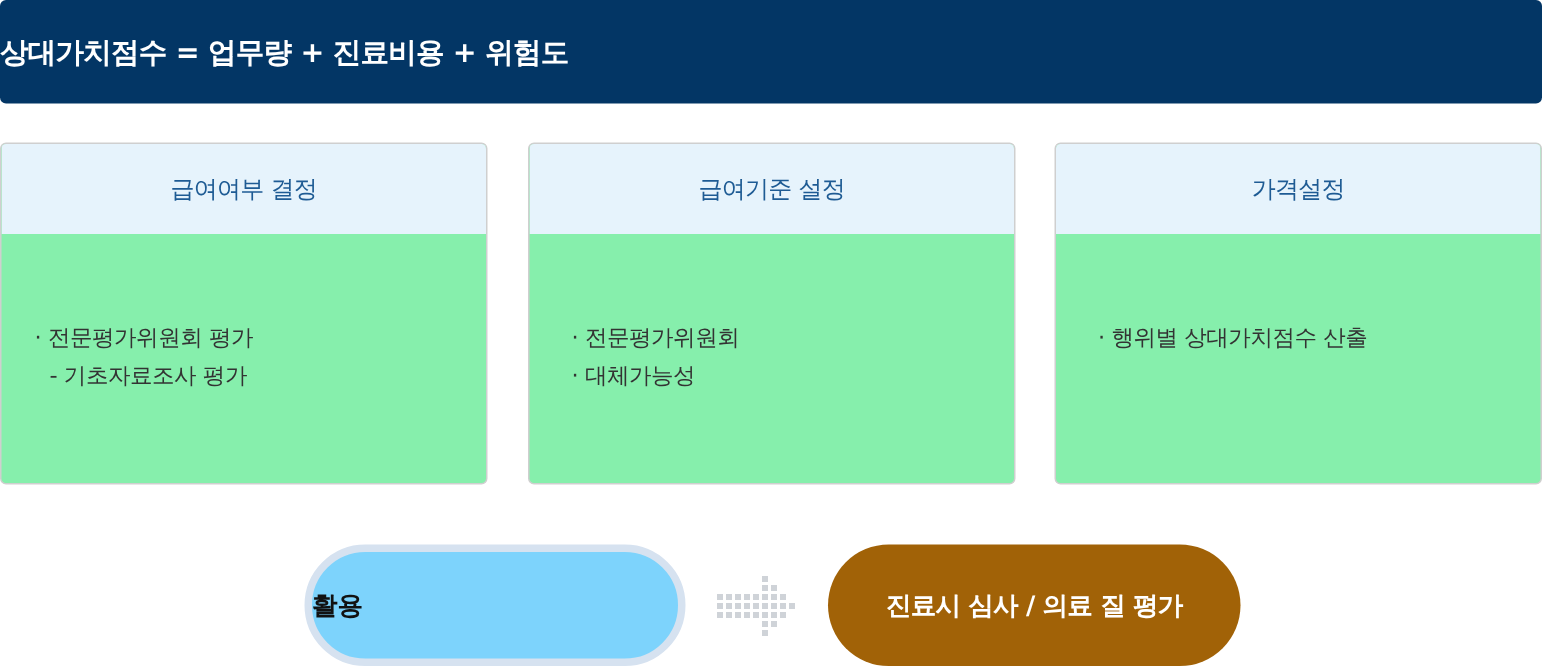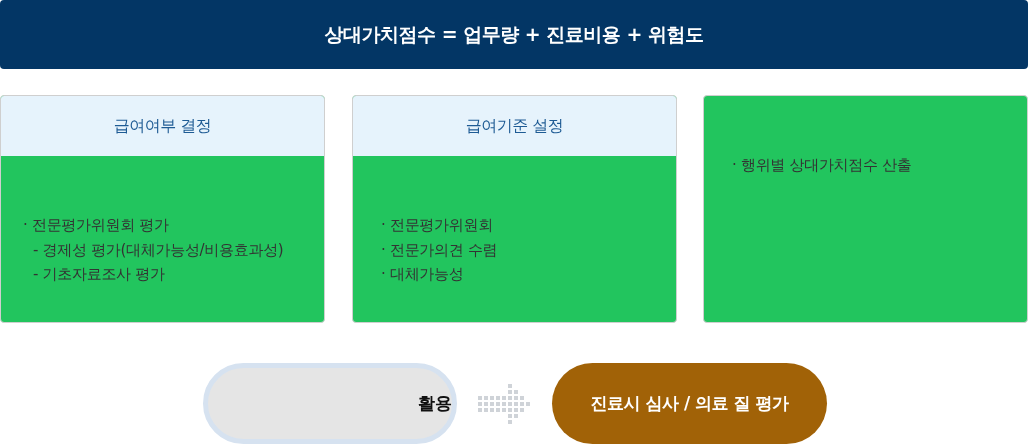--- a/index.html
+++ b/index.html
@@ -1,70 +1,71 @@
 <!DOCTYPE html>
 <html><head>
 <meta charset="utf-8">
 <style>
   html, body { margin:0; padding:0; background:#ffffff; }
   body { width:1028px; height:444px; position:relative; overflow:hidden;
          font-family:"DejaVu Sans","Liberation Sans",sans-serif; }
   .banner { position:absolute; left:0; top:0; width:1028px; height:69px;
             background:#033665; border-radius:4px; color:#ffffff;
-            display:flex; align-items:center; justify-content:center;
+            display:flex; align-items:center; justify-content:flex-start;
             font-size:19px; font-weight:bold; letter-spacing:-0.5px; }
   .card { position:absolute; top:95px; width:323px; height:226px;
-          border:1px solid #cfcfcf; border-radius:4px; background:#22c55e; overflow:hidden; }
+          border:1px solid #cfcfcf; border-radius:4px; background:#86efac; overflow:hidden; }
   .card-head { height:60px; background:#e6f3fc; color:#1e5b94;
                display:flex; align-items:center; justify-content:center;
                font-size:16px; letter-spacing:-0.5px; }
   .card-body { padding:21px 0 0 22px; font-size:15px; color:#333333; line-height:24.5px; letter-spacing:-0.3px;margin-top:36px; }
   .item { white-space:nowrap; }
   .item.sub { padding-left:10px; }
   .card-body.indent { padding-left:28px; }
   .pill-left { position:absolute; left:203px; top:363px; width:254px; height:81px;
-               box-sizing:border-box; border:5px solid #d6e2f0; border-radius:41px; background:#e5e5e5;
-               display:flex; align-items:center; justify-content:flex-end;
+               box-sizing:border-box; border:5px solid #d6e2f0; border-radius:41px; background:#7dd3fc;
+               display:flex; align-items:center; justify-content:flex-start;
                font-size:17px; font-weight:bold; color:#111111; }
   .pill-right { position:absolute; left:552px; top:363px; width:275px; height:81px;
                 border-radius:41px; background:#a16207; color:#ffffff;
                 display:flex; align-items:center; justify-content:center;
                 font-size:17px; font-weight:bold; letter-spacing:-0.5px; }
   .arrow { position:absolute; left:478px; top:384px; width:52px; height:42px; }
 </style>
 </head>
 <body>
 
 <div class="banner">
   <span>상대가치점수 = 업무량 + 진료비용 + 위험도</span>
 </div>
 
 <div class="card" style="left:0px;">
   <div class="card-head">
     <span>급여여부 결정</span>
   </div>
   <div class="card-body">
     <div class="item">· 전문평가위원회 평가</div>
-    <div class="item sub">- 경제성 평가(대체가능성/비용효과성)</div>
     <div class="item sub">- 기초자료조사 평가</div>
   </div>
 </div>
 
 <div class="card" style="left:352px;">
   <div class="card-head">
     <span>급여기준 설정</span>
   </div>
   <div class="card-body indent">
     <div class="item">· 전문평가위원회</div>
-    <div class="item">· 전문가의견 수렴</div>
     <div class="item">· 대체가능성</div>
   </div>
 </div>
 
 <div class="card" style="left:703px;">
+  <div class="card-head">
+    <span>가격설정</span>
+  </div>
   <div class="card-body indent">
     <div class="item">· 행위별 상대가치점수 산출</div>
   </div>
 </div>
 
 <div class="pill-left">
   <span>활용</span>
 </div>
 
 <svg class="arrow" viewBox="0 0 52 42">

